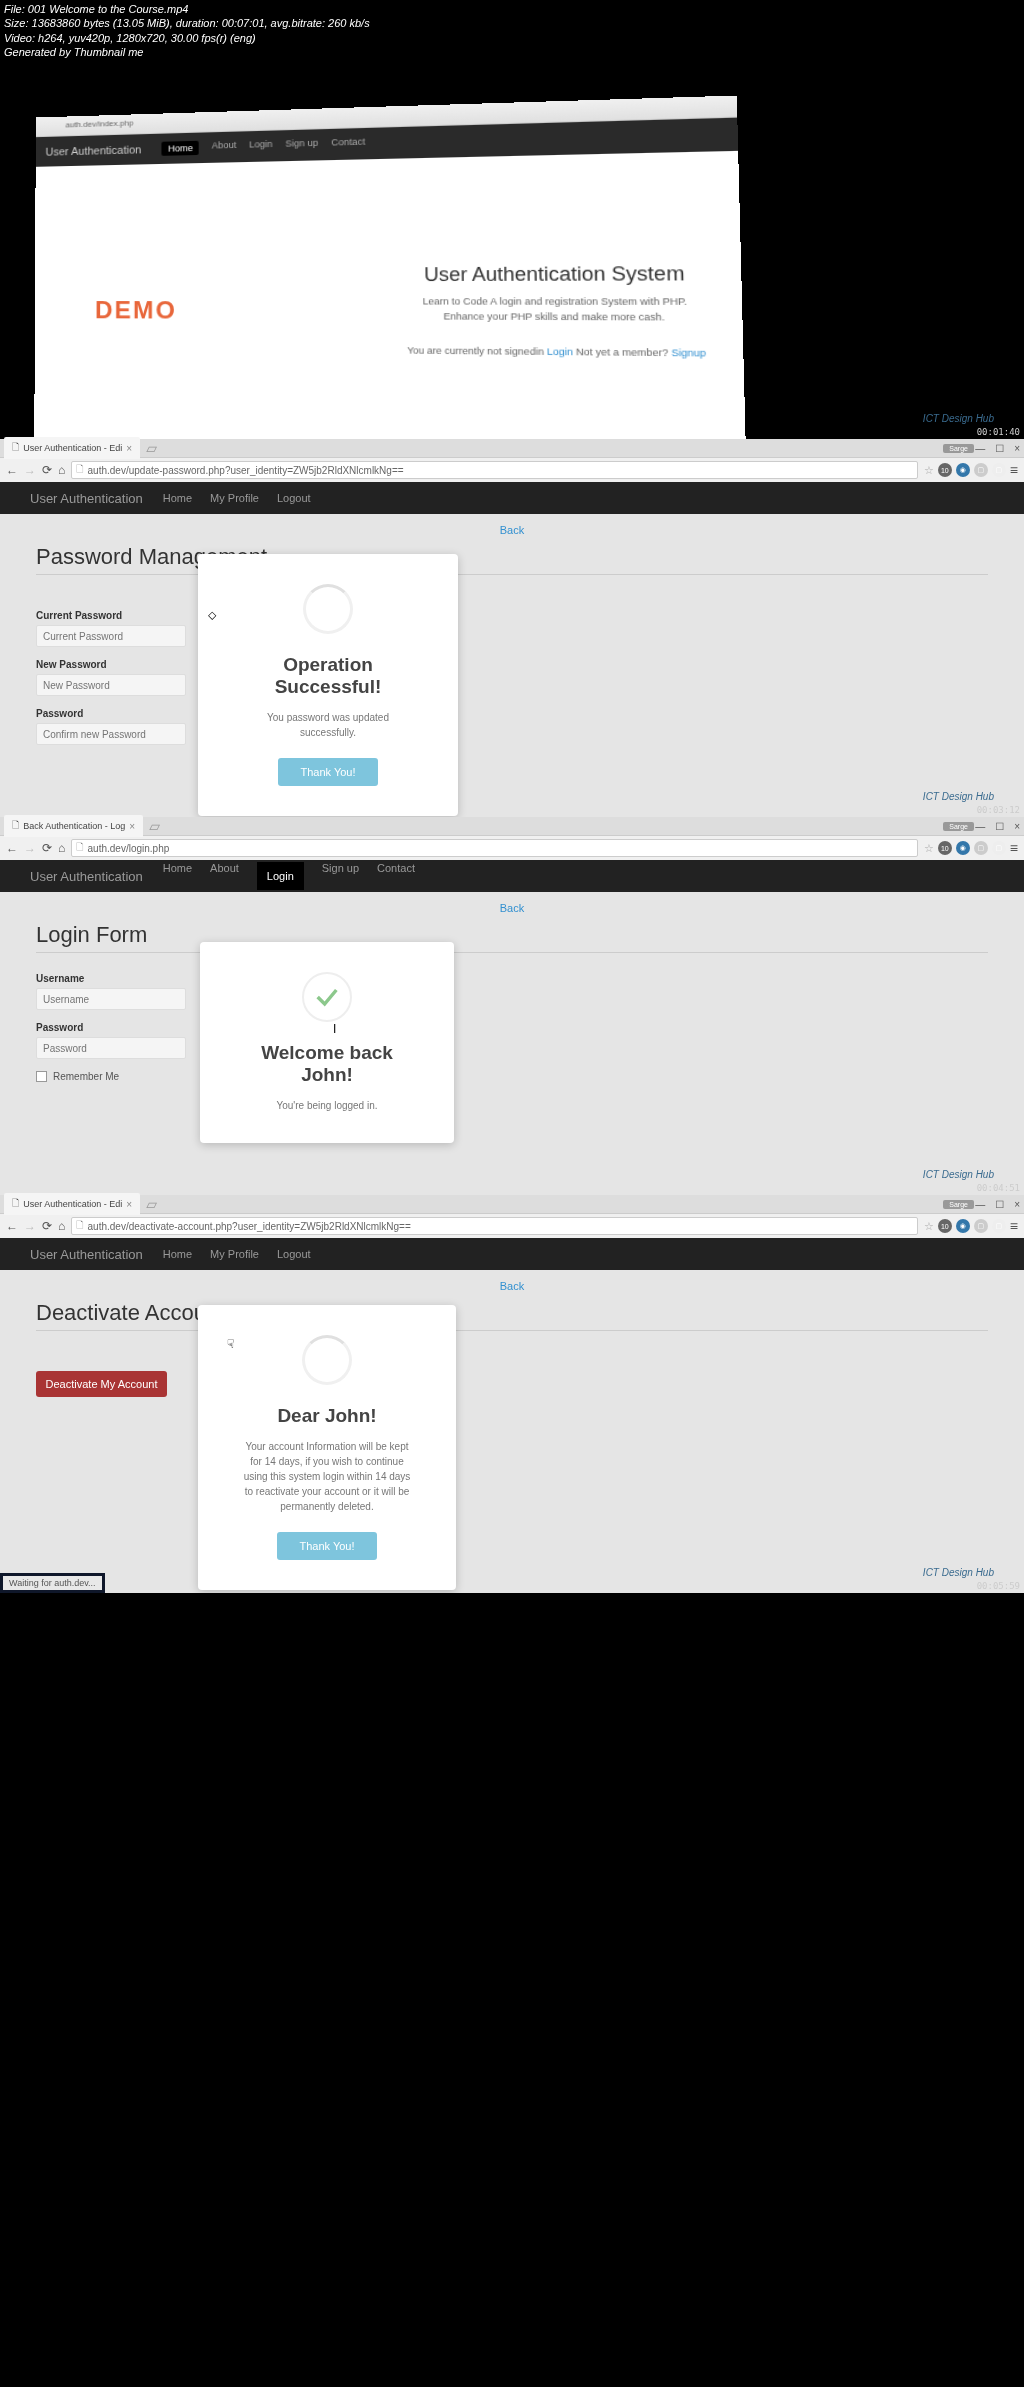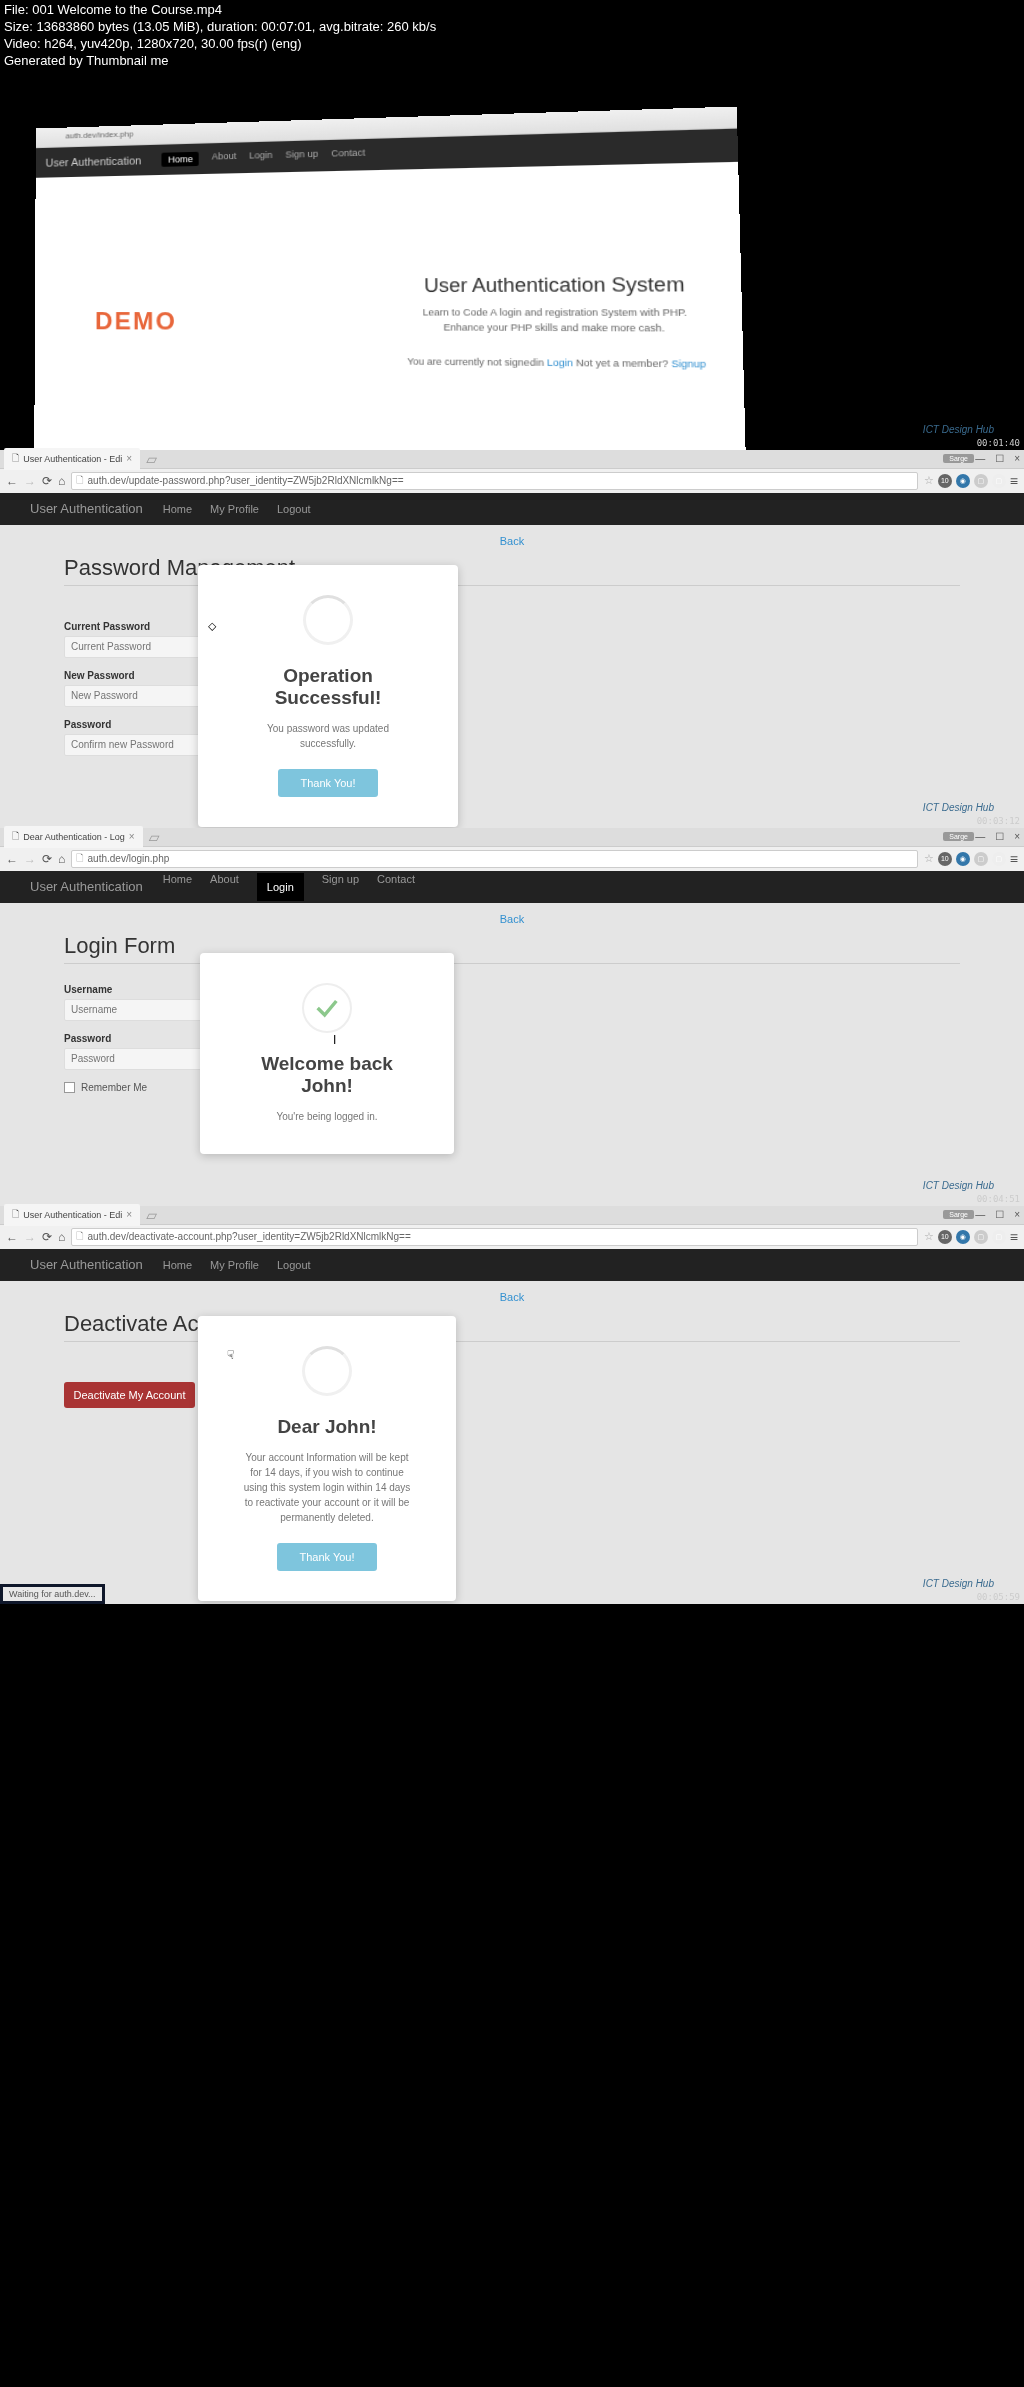--- a/index.html
+++ b/index.html
@@ -1,17 +1,17 @@
 <!DOCTYPE html>
 <html><head>
 <meta charset="utf-8">
 <style>
 * { margin: 0; padding: 0; box-sizing: border-box; font-family: Arial, sans-serif; }
 body { background: #000; }
-.meta-info { color: #fff; font-size: 13px; padding: 2px 4px; line-height: 1.3; }
+.meta-info { color: #fff; font-size: 11px; padding: 2px 4px; line-height: 1.3; font-style: italic; }
 
 
 .frame1 { position: relative; height: 378px; background: #000; overflow: hidden; }
 .frame1-inner { position: absolute; top: 55px; left: 35px; width: 635px; height: 360px; 
   transform: perspective(800px) rotateY(-8deg) rotateX(2deg); transform-origin: left center; }
 .browser-top1 { background: linear-gradient(#f0f0f0, #e0e0e0); height: 20px; border-bottom: 1px solid #ccc; font-size: 8px; padding: 4px 30px; color: #666; }
 .nav-bar1 { background: #2a2a2a; height: 30px; display: flex; align-items: center; padding: 0 10px; }
 .nav-brand1 { color: #ccc; font-size: 11px; margin-right: 20px; }
 .nav-items1 { display: flex; gap: 12px; }
 .nav-item1 { color: #aaa; font-size: 9px; cursor: pointer; }
@@ -50,21 +50,21 @@
 .app-brand { color: #999; font-size: 13px; margin-right: 20px; }
 .app-navitems { display: flex; gap: 18px; }
 .app-navitem { color: #999; font-size: 11px; cursor: pointer; }
 .app-navitem.active { color: #fff; background: #000; padding: 8px 10px; }
 
 
 .frame { position: relative; background: #e5e5e5; }
 .frame2 { height: 378px; }
 .frame3 { height: 378px; }
 .frame4 { height: 398px; }
-.page-content { padding: 10px 64px; position: relative; }
+.page-content { padding: 10px 36px; position: relative; }
 .back-link { text-align: center; color: #3290d0; font-size: 11px; margin-bottom: 8px; }
 .page-heading { font-size: 22px; color: #333; font-weight: normal; margin-bottom: 4px; }
 .hr { border: none; border-top: 1px solid #ccc; margin-bottom: 20px; }
 
 
 .form-label { font-size: 10px; font-weight: bold; color: #333; margin-bottom: 4px; display: block; }
 .form-input { width: 150px; background: #f5f5f5; border: 1px solid #ddd; border-radius: 2px; height: 22px; font-size: 10px; padding: 0 6px; color: #999; margin-bottom: 12px; }
 .checkbox-row { display: flex; align-items: center; gap: 6px; font-size: 10px; color: #555; }
 .checkbox { width: 11px; height: 11px; border: 1px solid #999; background: #fff; }
 
@@ -185,21 +185,21 @@
   <span class="cursor" style="top:169px; left:208px;">⬦</span>
   <div class="watermark">ICT Design Hub</div>
   <div class="timestamp">00:03:12</div>
 </div>
 
 <div class="frame frame3">
   <div class="browser-chrome">
     <div class="tab-bar">
       <div class="tab">
         <span>🗋</span>
-        <span>Dear Authentication - Log</span>
+        <span>Back Authentication - Log</span>
         <span class="tab-close">×</span>
       </div>
       <span class="newtab">▱</span>
       <span class="sarge">Sarge</span>
       <div class="win-controls">
         <span>—</span>
         <span>☐</span>
         <span>×</span>
       </div>
     </div>

